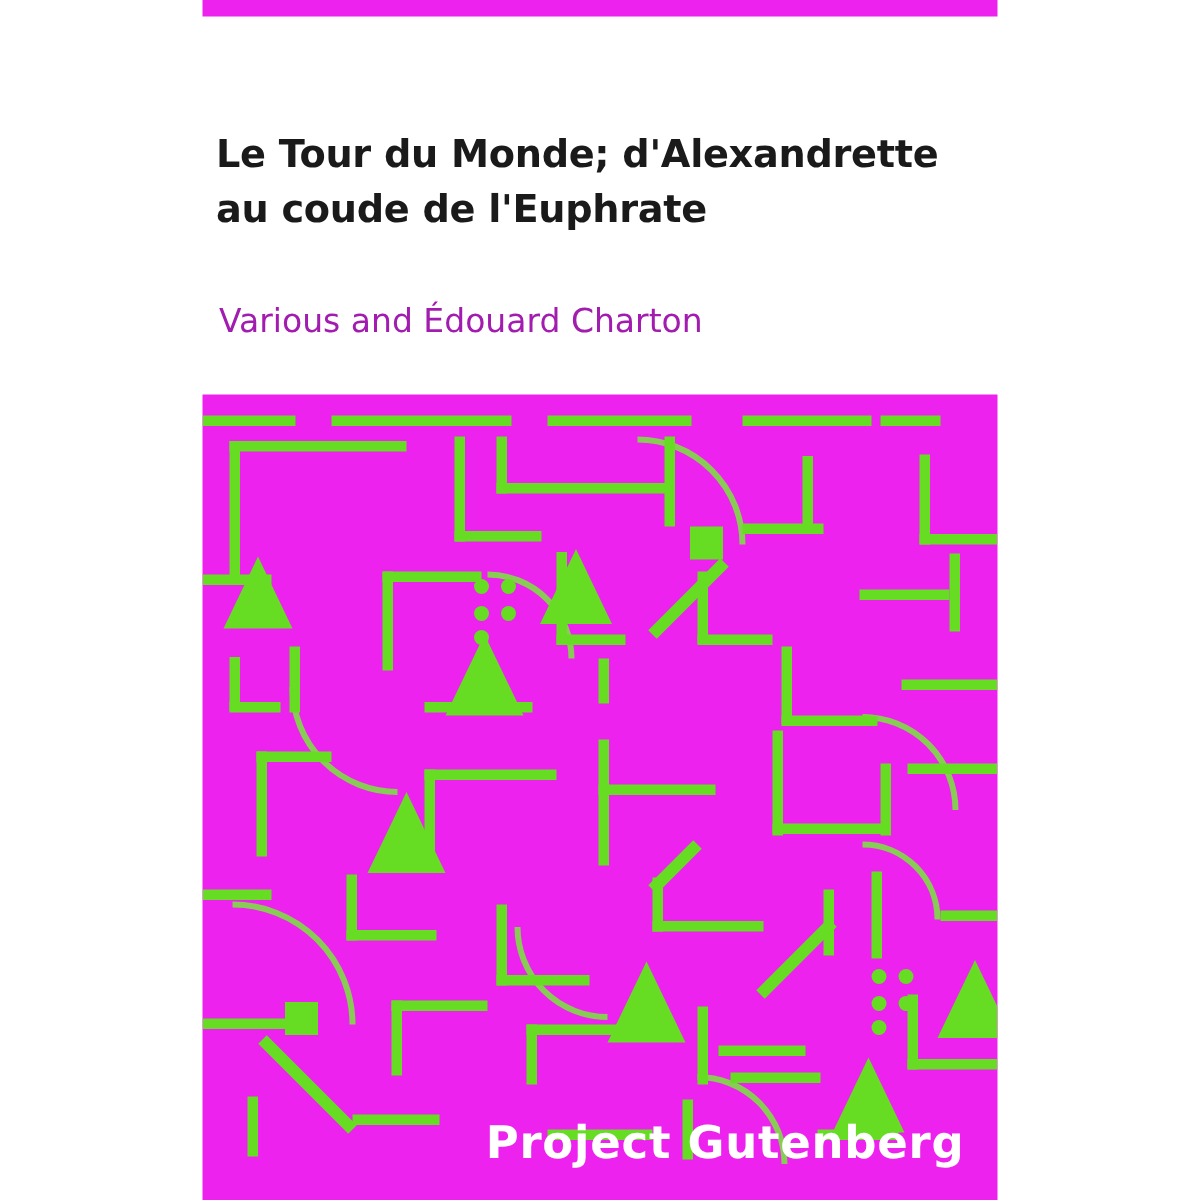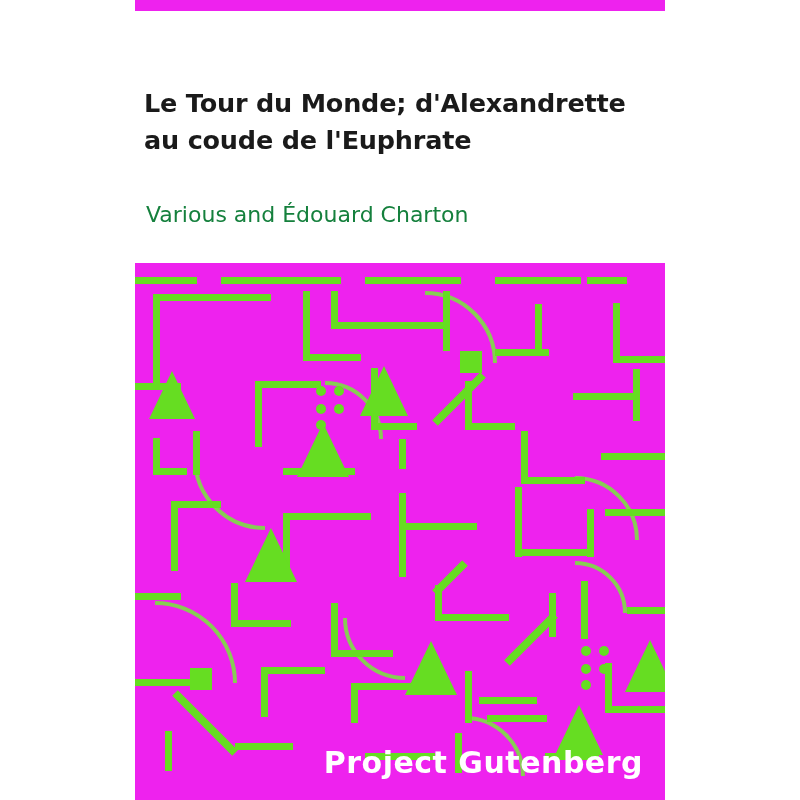--- a/index.html
+++ b/index.html
@@ -43,21 +43,21 @@
     letter-spacing: -0.2px;
     margin-top: 47px;
   }
   
   .author {
     position: absolute;
     left: 146px;
     top: 200px;
     width: 520px;
     font-size: 22px;
-    color: #15803d;
+    color: #a21caf;
     line-height: 30px;
   }
   
   .cover-art {
     position: absolute;
     left: 135px;
     top: 263px;
     width: 530px;
     height: 537px;
     background: #ee22ee;

